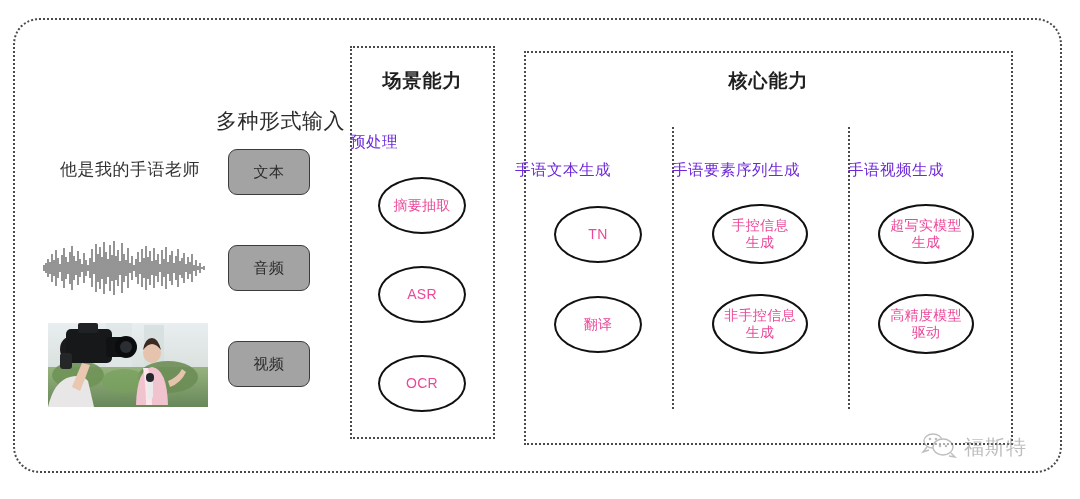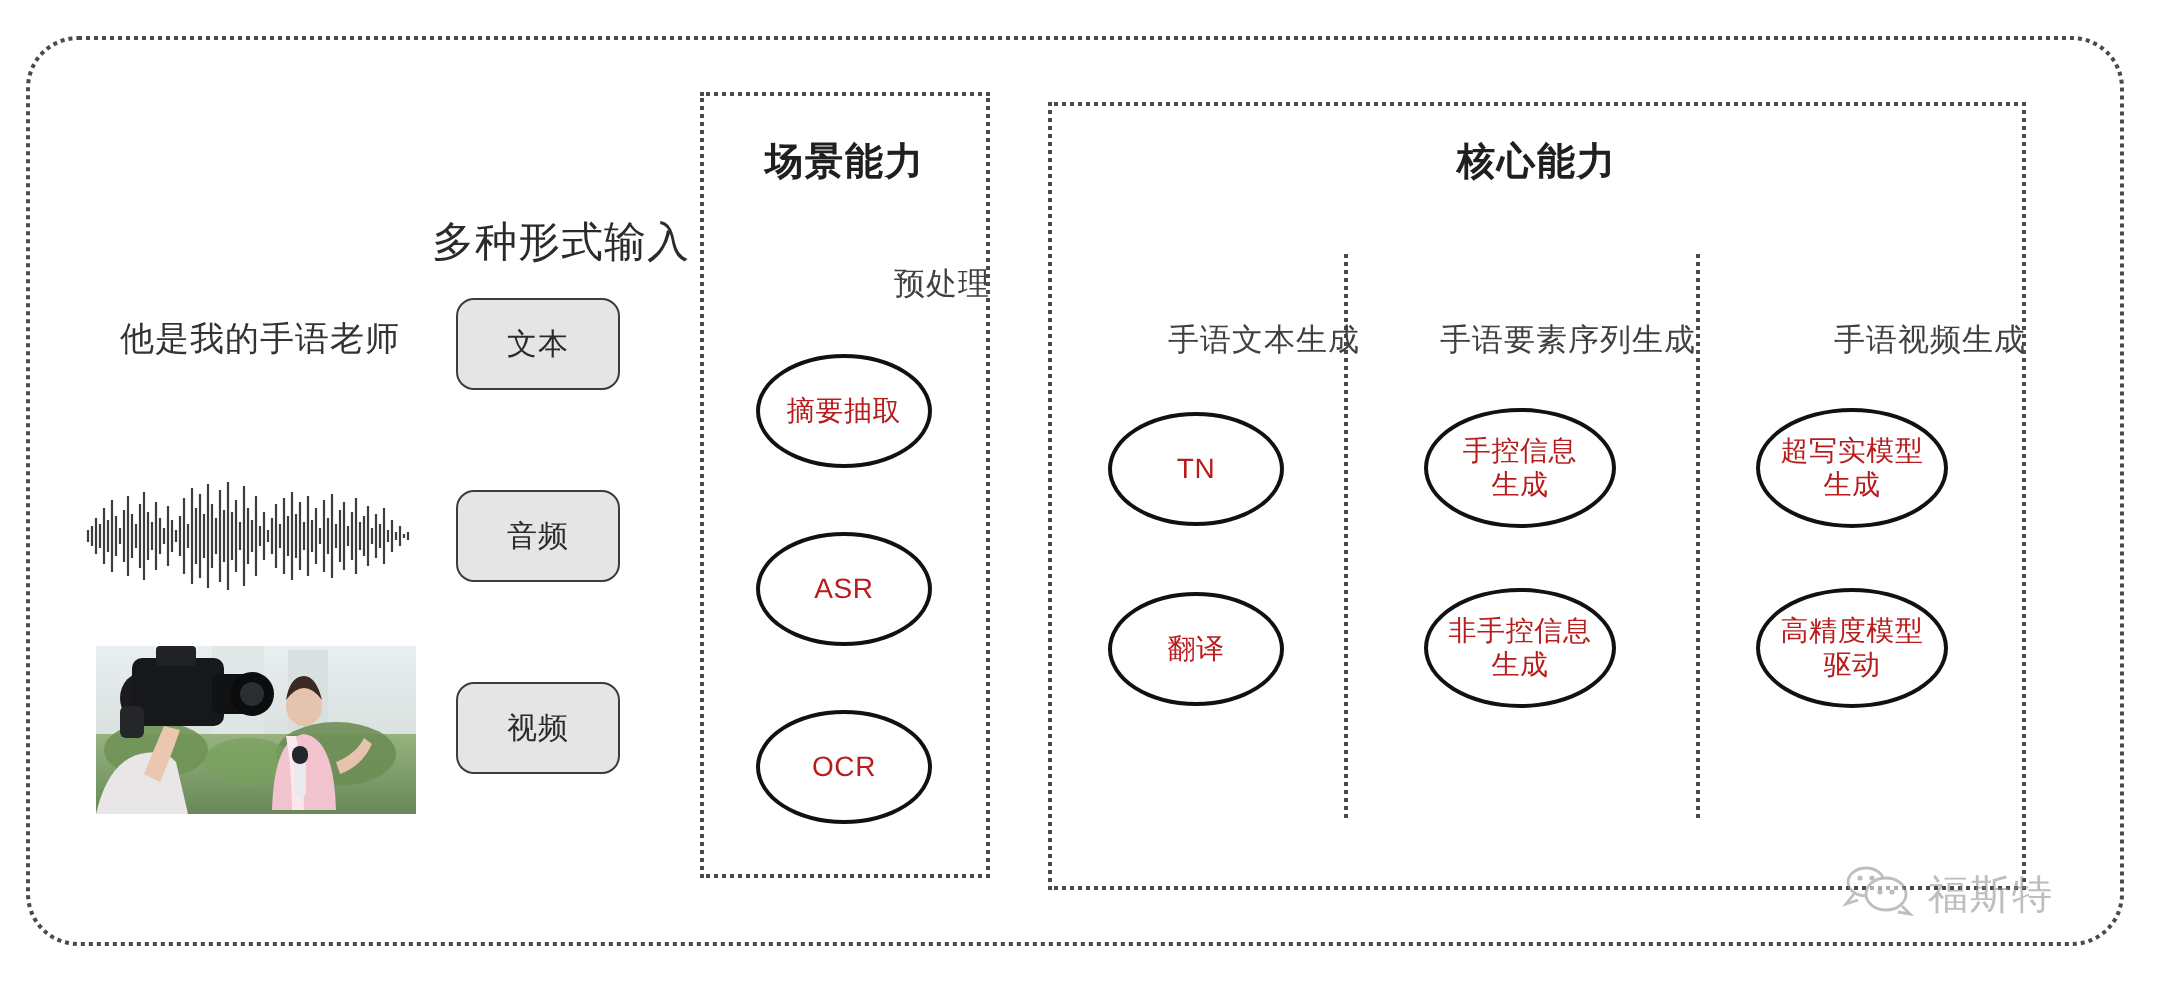--- a/index.html
+++ b/index.html
@@ -71,27 +71,27 @@
     letter-spacing: 1px;
     white-space: nowrap;
     text-align: center;
   }
   .title-scene { left: 350px; top: 68px; width: 145px; }
   .title-core  { left: 524px; top: 68px; width: 489px; }
 
   .col-title {
     position: absolute;
     font-size: 15.5px;
-    color: #404040;
+    color: #6d28d9;
     letter-spacing: 0.5px;
     white-space: nowrap;
-    text-align: right;
+    text-align: left;
   }
   .ct-pre   { left: 350px; top: 132px; width: 145px; }
-  .ct-text  { left: 532px; top: 160px; width: 148px; }
+  .ct-text  { left: 515px; top: 160px; width: 148px; }
   .ct-seq   { left: 672px; top: 160px; width: 176px; }
   .ct-video { left: 848px; top: 160px; width: 165px; }
 
   
   .input-heading {
     position: absolute;
     left: 216px;
     top: 107px;
     width: 110px;
     font-size: 21px;
@@ -118,21 +118,21 @@
     height: 46px;
     border: 1.6px solid #3c3c3c;
     border-radius: 9px;
     box-sizing: border-box;
     display: flex;
     align-items: center;
     justify-content: center;
     font-size: 15px;
     color: #2b2b2b;
     letter-spacing: 0.5px;
-    background: #e5e5e5;
+    background: #a3a3a3;
   }
   .mb-text  { left: 228px; top: 149px; }
   .mb-audio { left: 228px; top: 245px; }
   .mb-video { left: 228px; top: 341px; }
 
   
   .waveform {
     position: absolute;
     left: 40px;
     top: 238px;
@@ -159,21 +159,21 @@
     height: 57px;
     border: 2.2px solid #111111;
     border-radius: 50%;
     box-sizing: border-box;
     display: flex;
     align-items: center;
     justify-content: center;
     text-align: center;
     font-size: 14px;
     line-height: 17px;
-    color: #b91c1c;
+    color: #ec4899;
     letter-spacing: 0.3px;
     background: #ffffff;
   }
   .node.wide {
     width: 96px;
     height: 60px;
   }
   .node .n-label { display: block; white-space: pre-line; }
 
   

